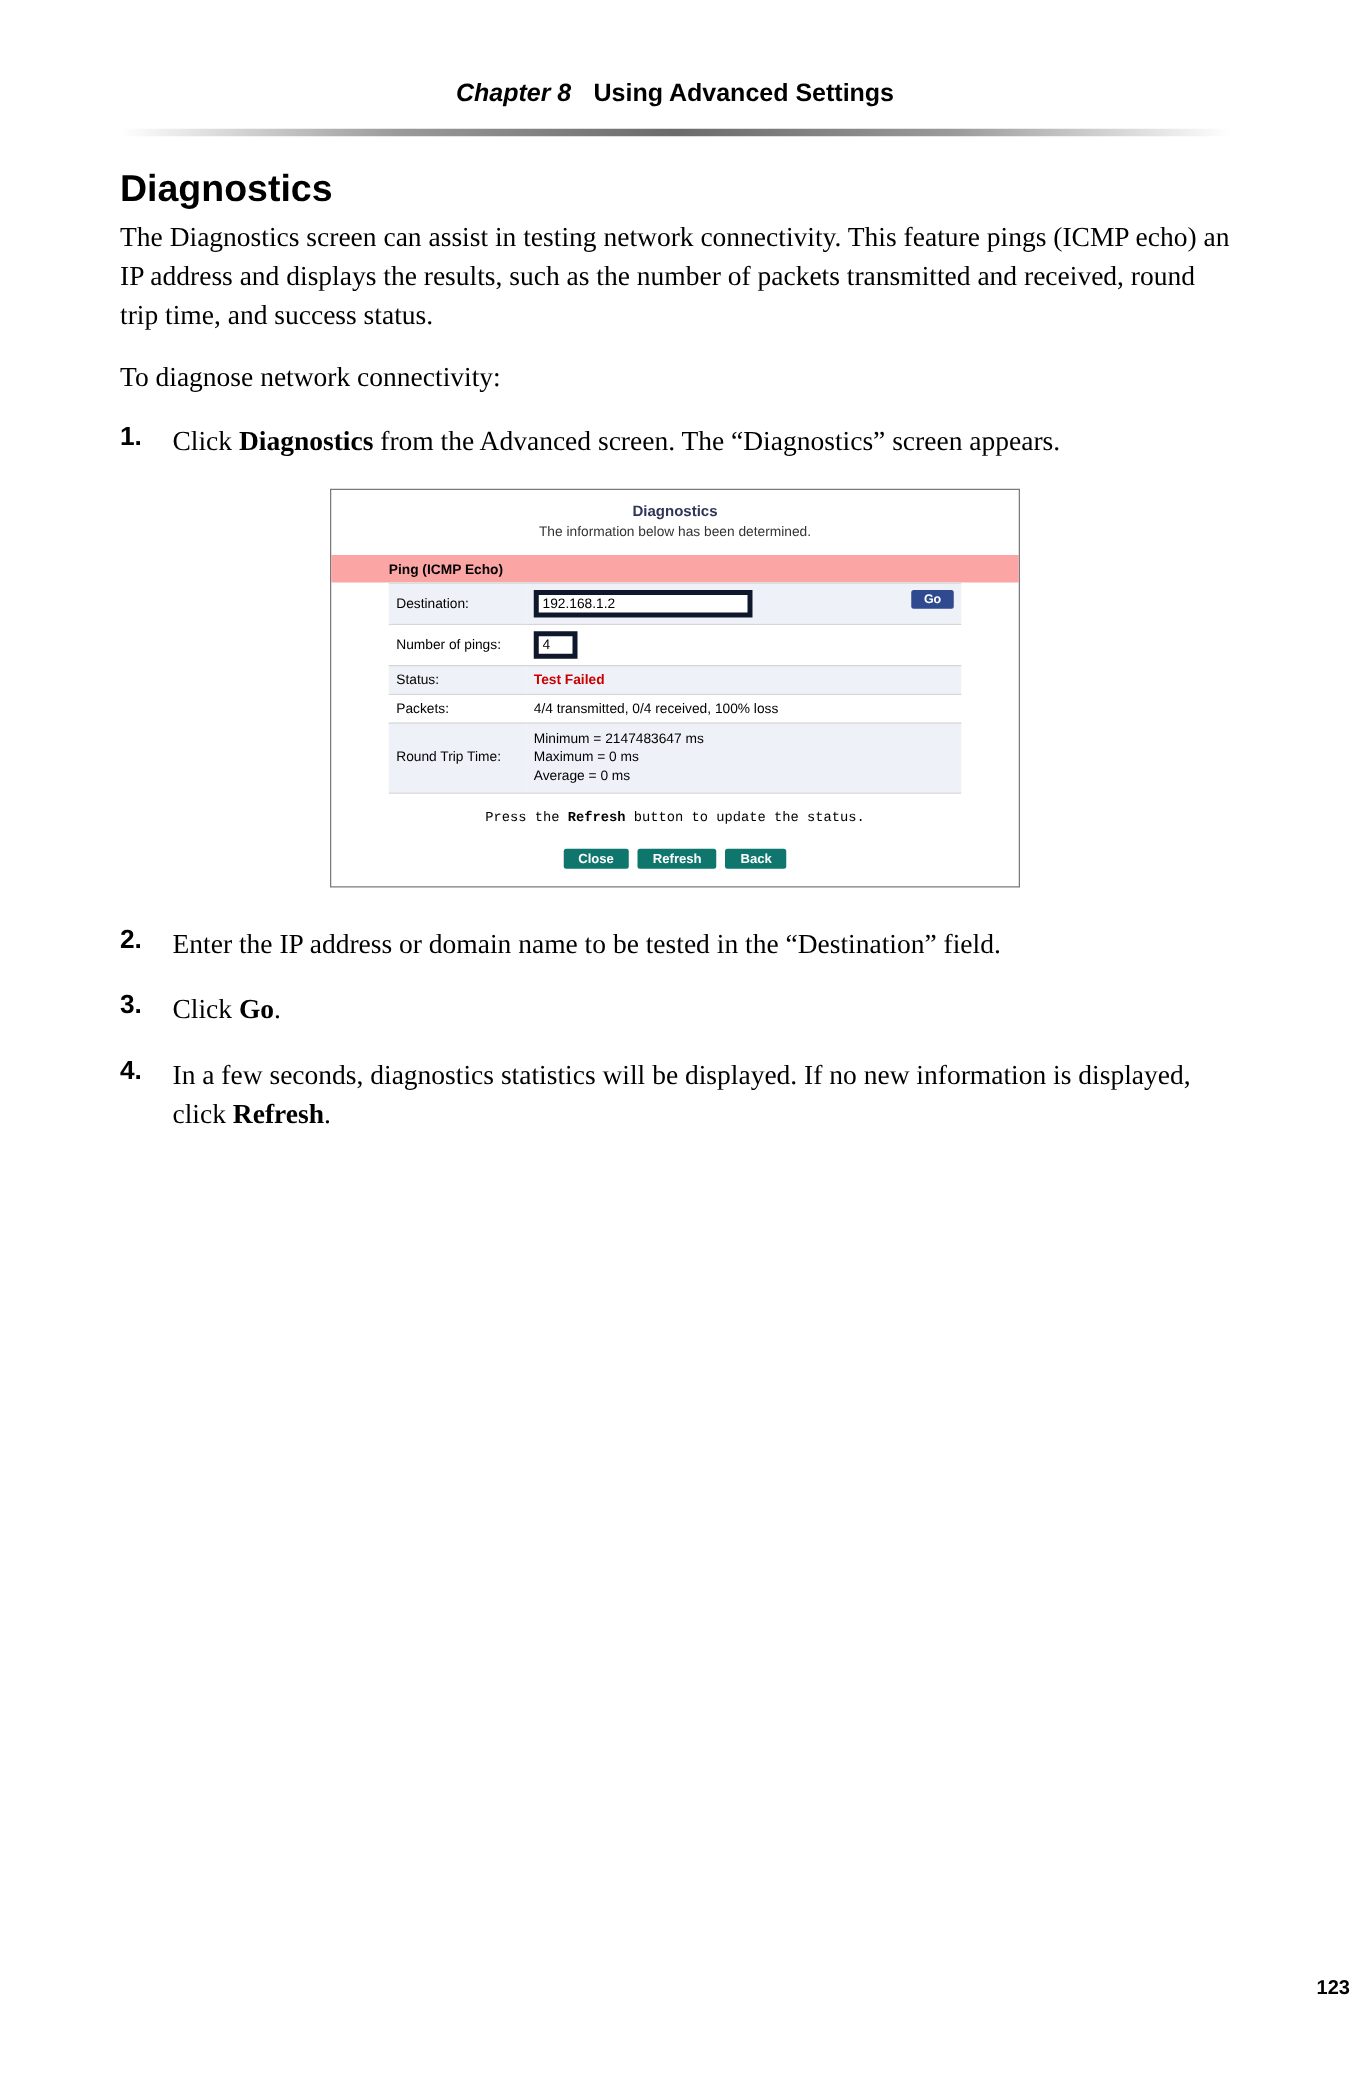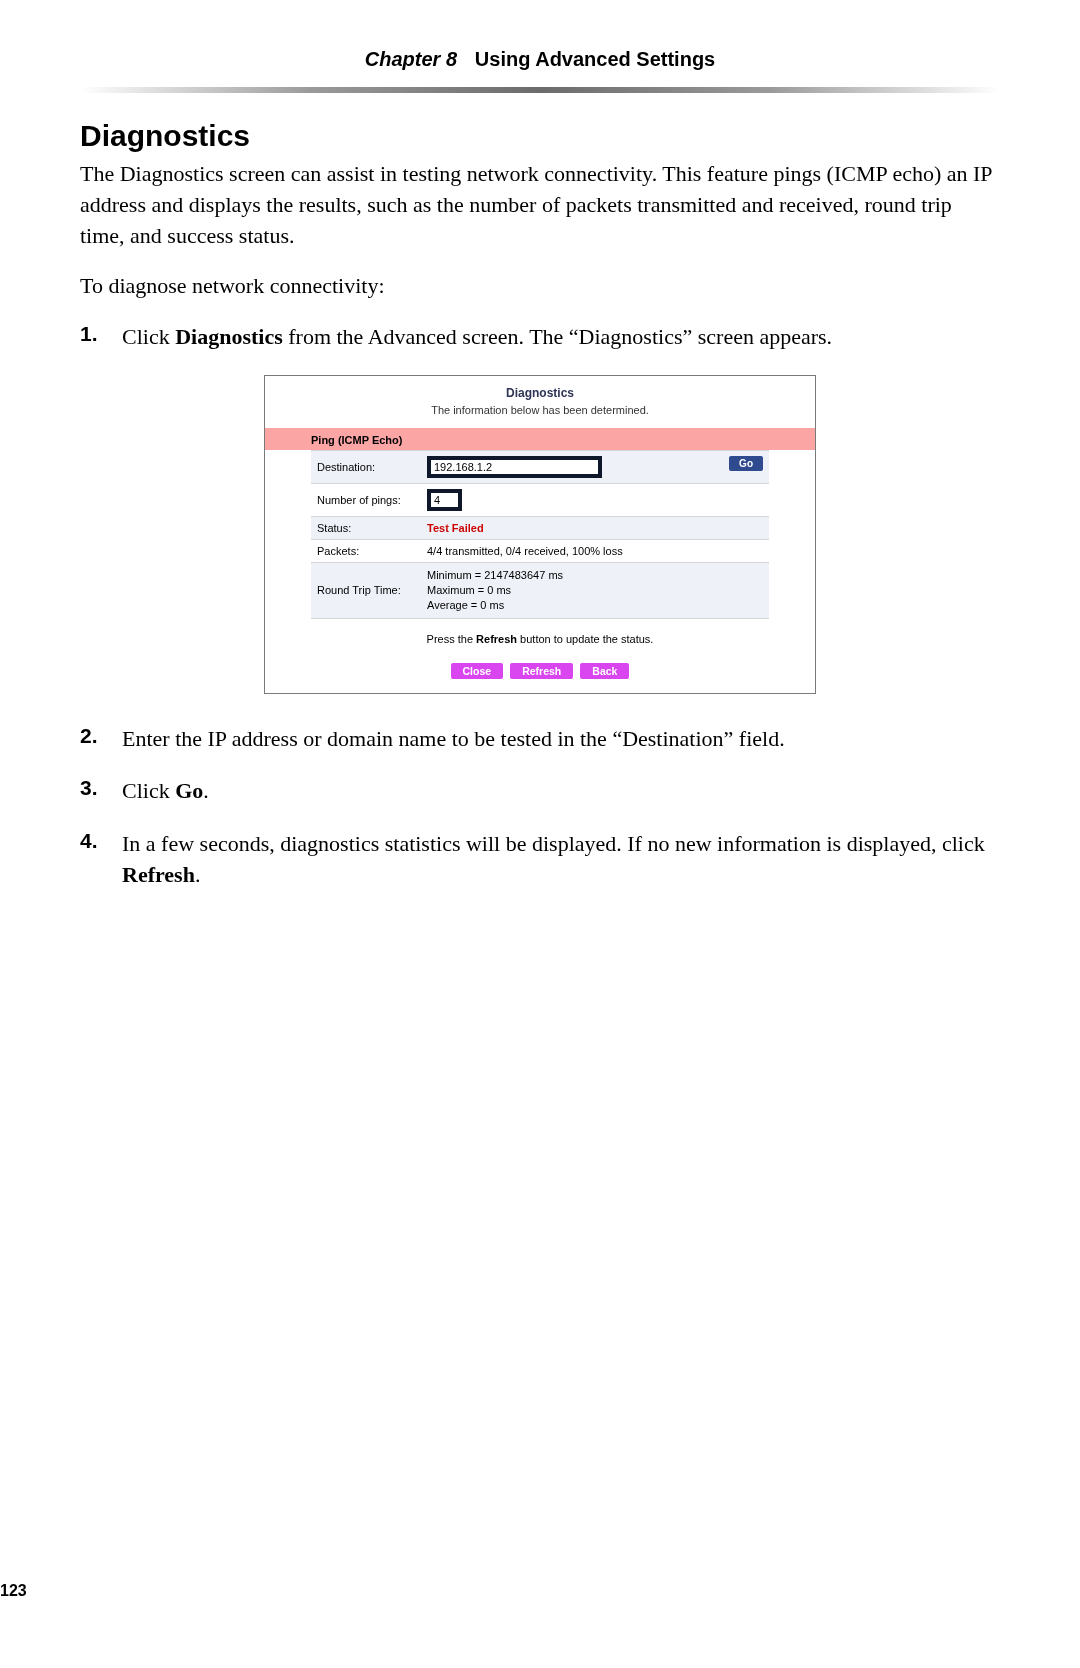--- a/index.html
+++ b/index.html
@@ -8,21 +8,21 @@
     width: 1080px;
     height: 1668px;
     background: #ffffff;
     font-family: Georgia, 'Times New Roman', serif;
     color: #000;
     position: relative;
   }
   .page {
     width: 1080px;
     height: 1644px;
-    padding: 0;
+    padding: 16px;
     position: relative;
   }
   .header {
     text-align: center;
     padding-top: 48px;
     padding-bottom: 10px;
     font-family: Verdana, Arial, sans-serif;
   }
   .header .chap {
     font-style: italic;
@@ -162,42 +162,43 @@
     border-radius: 2px;
     float: right;
     cursor: pointer;
   }
   .failed { color: #cc0000; font-weight: bold; }
   .rtt-lines { line-height: 1.35; }
   .refresh-note {
     text-align: center;
     font-size: 11px;
     padding: 14px 0 18px 0;
+    font-family: Liberation Mono, monospace;
   }
   .refresh-note .bd { font-weight: bold; }
   .btn-row {
     text-align: center;
   }
   .btn-row .btn {
     display: inline-block;
-    background: #d946ef;
+    background: #0f766e;
     color: #fff;
     font-size: 10.5px;
     font-weight: bold;
     padding: 2px 12px;
     margin: 0 2px;
     border-radius: 2px;
     cursor: pointer;
   }
   .footer-num {
     position: absolute;
     bottom: 44px;
     left: 0;
     width: 100%;
-    text-align: left;
+    text-align: right;
     font-family: Verdana, Arial, sans-serif;
     font-weight: bold;
     font-size: 16px;
   }
 </style>
 </head>
 <body>
 
 <div class="page">
   <div class="header">

